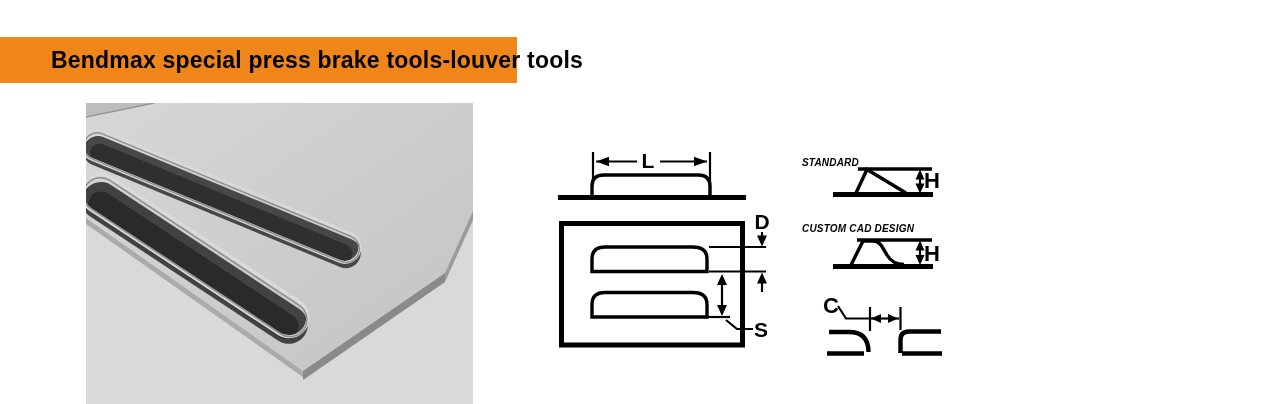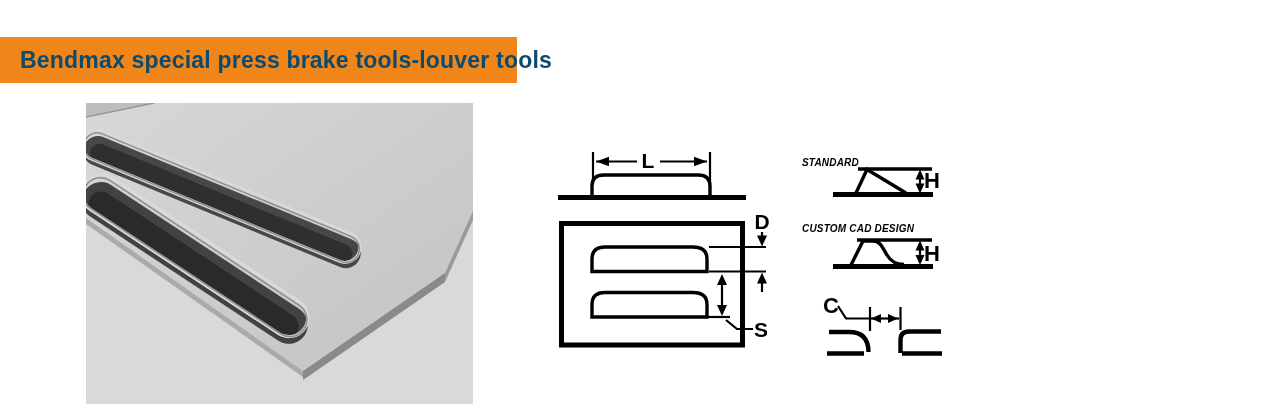--- a/index.html
+++ b/index.html
@@ -1,20 +1,20 @@
 <!DOCTYPE html>
 <html><head>
 <meta charset="utf-8">
 <style>
   html,body{margin:0;padding:0;background:#ffffff;}
   .page{position:relative;width:1271px;height:404px;background:#ffffff;overflow:hidden;
         font-family:"Liberation Sans",sans-serif;}
   .banner{position:absolute;left:0;top:37px;width:517px;height:46px;background:#F0851A;
           display:flex;align-items:center;}
-  .banner-title{color:#0c4a6e;font-size:23px;font-weight:600;padding-left:20px;
+  .banner-title{color:#000000;font-size:23px;font-weight:600;padding-left:51px;
                 letter-spacing:0.2px;white-space:nowrap;}
   .photo{position:absolute;left:86px;top:103px;width:387px;height:301px;}
   .drawings{position:absolute;left:545px;top:128px;width:420px;height:250px;}
   
   .dline{stroke:#000;stroke-width:2.2;fill:none;}
   .thick{stroke:#000;stroke-width:3.4;fill:none;}
   .thick4{stroke:#000;stroke-width:4.4;fill:none;}
   .base{stroke:#000;stroke-width:5;fill:none;}
   .arrow{fill:#000;stroke:none;}
   .dimtext{font-family:"Liberation Sans",sans-serif;font-weight:700;font-size:21px;fill:#000;}

